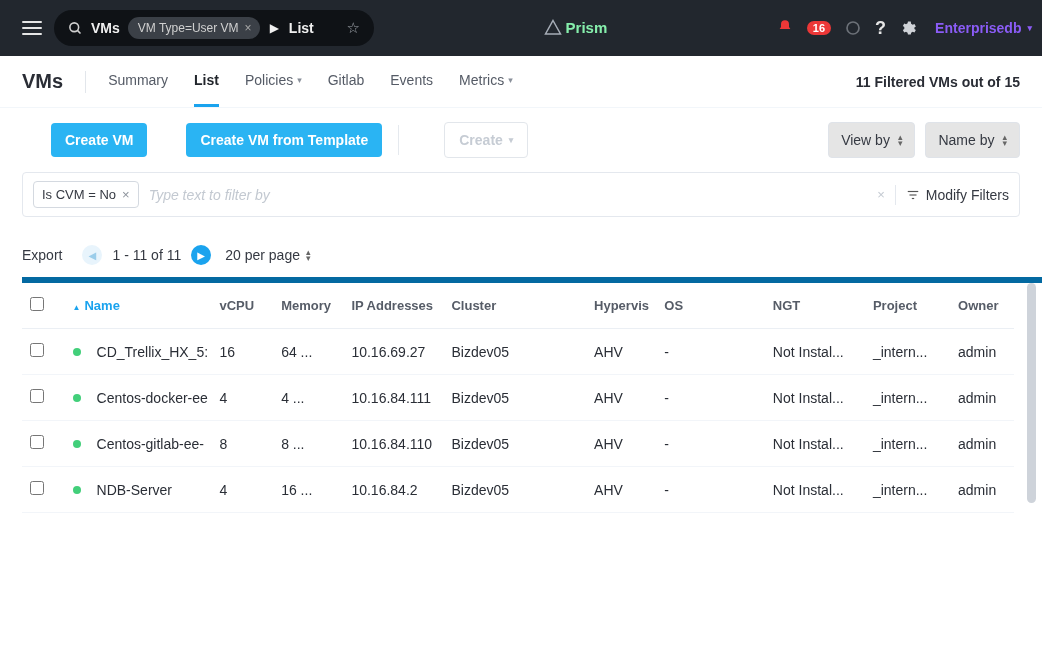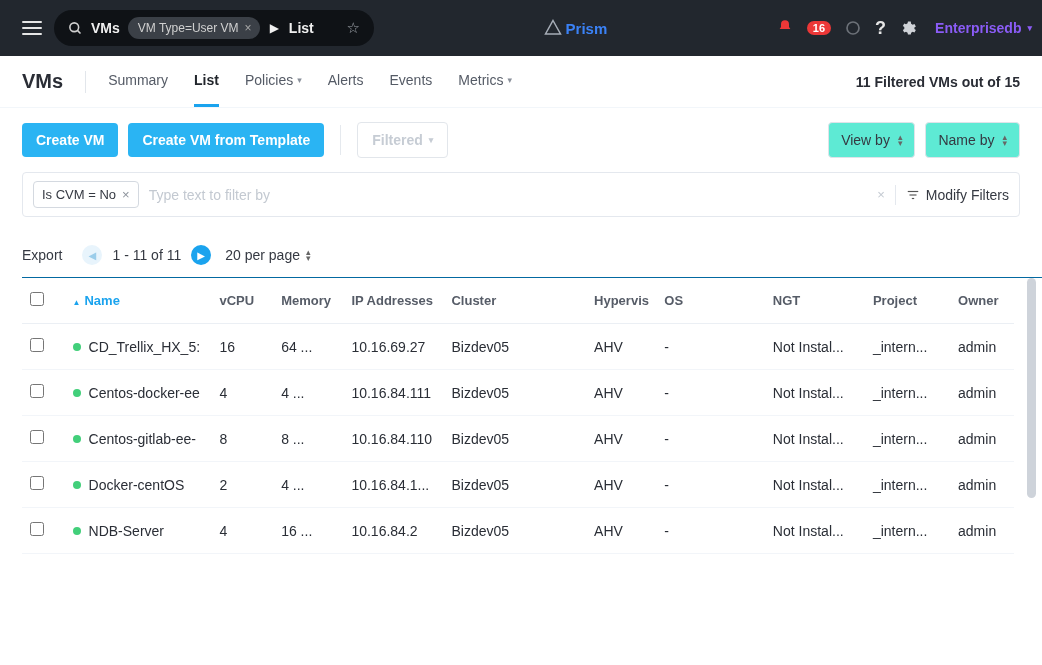--- a/index.html
+++ b/index.html
@@ -12,78 +12,78 @@
   .breadcrumb-capsule { display: flex; align-items: center; background: #0f1216; border-radius: 22px; height: 36px; padding: 0 14px; gap: 8px; min-width: 320px; }
   .search-icon svg { display: block; }
   .crumb-vms { font-weight: 700; color: #f0f0f0; font-size: 14px; }
   .crumb-chip { background: #3b4047; color: #d0d0d0; font-size: 12px; border-radius: 14px; padding: 4px 8px 4px 10px; display: flex; align-items: center; gap: 6px; }
   .crumb-chip .x { color: #a7a7a7; cursor: pointer; }
   .crumb-caret { color: #f0f0f0; font-size: 12px; margin: 0 2px; }
   .crumb-list { color: #f0f0f0; font-weight: 600; font-size: 14px; }
   .breadcrumb-capsule .spacer { flex: 1; }
   .star-icon { color: #9ea3aa; font-size: 15px; }
 
-  .topbar-center { flex: 1; display: flex; justify-content: center; align-items: center; gap: 4px; color: #3b82f6; font-weight: 600; font-size: 15px; }
+  .topbar-center { flex: 1; display: flex; justify-content: center; gap: 4px; color: #86efac; font-weight: 600; font-size: 15px; }
   .topbar-right { display: flex; align-items: center; gap: 14px; }
   .bell-wrap { position: relative; color: #ec3737; }
   .badge-count { background: #ec3737; color: #fff; font-size: 11px; font-weight: 700; border-radius: 10px; padding: 1px 6px; }
   .topbar .icon-btn { color: #a6adb7; display: flex; align-items: center; }
   .user-drop { color: #8b5cf6; font-weight: 600; font-size: 14px; display: flex; align-items: center; gap: 6px; padding-left: 4px; }
 
   
   .subheader { height: 52px; display: flex; align-items: center; padding: 0 22px; border-bottom: 1px solid #f2f6fa; }
   .section-title { font-size: 20px; font-weight: 700; margin-right: 22px; color: #2a2d35; }
   .section-sep { width: 1px; height: 22px; background: #e2e6eb; margin-right: 22px; }
   .tabs { display: flex; gap: 26px; height: 100%; align-items: center; justify-content: flex-end; }
   .tab { height: 100%; display: flex; align-items: center; gap: 4px; color: #555b66; font-size: 14px; cursor: pointer; border-bottom: 3px solid transparent; }
   .tab.active { color: #22262c; font-weight: 700; border-bottom-color: #1aa3ee; }
   .tab .chev { font-size: 9px; color: #8a909a; }
   .filtered-info { margin-left: auto; font-weight: 700; font-size: 14px; color: #2a2d35; }
 
   
   .action-row { display: flex; align-items: center; padding: 14px 22px; gap: 10px; }
-  .btn { border-radius: 4px; font-size: 14px; font-weight: 600; padding: 9px 14px; cursor: pointer; }
+  .btn { border-radius: 4px; font-size: 14px; font-weight: 600; padding: 9px 14px; cursor: pointer; margin-left: 29px; }
   .btn-primary { background: #2ab4f3; color: #fff; border: none; }
   .btn-sep { width: 1px; height: 30px; background: #e5e9ee; margin: 0 6px; }
   .btn-ghost { background: #fff; border: 1px solid #e2e6eb; color: #c6ccd4; display: flex; align-items: center; gap: 6px; }
   .action-right { margin-left: auto; display: flex; gap: 10px; }
-  .selector { border: 1px solid #dfe3e9; border-radius: 4px; background: #5eead4; padding: 9px 12px; display: flex; align-items: center; gap: 8px; font-size: 14px; color: #353942; cursor: pointer; }
+  .selector { border: 1px solid #dfe3e9; border-radius: 4px; background: #e5e5e5; padding: 9px 12px; display: flex; align-items: center; gap: 8px; font-size: 14px; color: #353942; cursor: pointer; }
   .selector .arrows { font-size: 9px; color: #666; display:flex; flex-direction:column; line-height:6px; }
 
   
   .filter-bar { margin: 0 22px; border: 1px solid #e4e8ee; border-radius: 4px; display: flex; align-items: center; padding: 8px 10px; gap: 10px; }
   .filter-chip { border: 1px solid #d4d9e0; border-radius: 4px; padding: 5px 8px; font-size: 13px; color: #353942; background: #fff; display: flex; align-items: center; gap: 6px; }
   .filter-chip .x { color: #8d939c; cursor: pointer; font-size: 13px; }
-  .filter-input { border: none; outline: none; font-size: 14px; color: #333; flex: 1; background: transparent; }
+  .filter-input { border: none; outline: none; font-size: 14px; color: #333; flex: 1; background: transparent; font-style: italic; }
   .filter-input::placeholder { color: #c3c9d1; }
   .filter-clear { color: #c3c9d1; cursor: pointer; }
   .vsep { width: 1px; height: 20px; background: #e4e8ee; }
   .modify-filters { display: flex; align-items: center; gap: 6px; color: #353942; font-size: 14px; cursor: pointer; justify-content: center; }
 
   
   .table-header-row { display: flex; align-items: center; justify-content: space-between; padding: 28px 22px 12px; }
   .viewing-text { font-weight: 700; font-size: 15px; }
   .table-controls { display: flex; align-items: center; gap: 14px; font-size: 14px; color: #353942; }
   .export-link { cursor: pointer; margin-right: 6px; }
   .pager { display: flex; align-items: center; gap: 10px; }
   .pager .circle { width: 20px; height: 20px; border-radius: 50%; display: flex; align-items: center; justify-content: center; font-size: 10px; cursor: pointer; }
   .pager .circle.disabled { background: #e8f4fc; color: #9bcdea; }
   .pager .circle.enabled { background: #1aa3ee; color: #fff; }
   .perpage { display: flex; align-items: center; gap: 6px; cursor: pointer; }
   .perpage .arrows { font-size: 9px; color: #666; display:flex; flex-direction:column; line-height:6px; }
 
   
-  .table-wrap { margin: 0 0 0 22px; border-top: 1px solid #0369a1; position: relative; }
+  .table-wrap { margin: 0 0 0 22px; border-top: 6px solid #0369a1; position: relative; }
   .scrollbar-fake { position: absolute; right: 6px; top: 0; width: 9px; height: 220px; background: #ced3da; border-radius: 5px; }
   table { width: calc(100% - 28px); border-collapse: collapse; table-layout: fixed; }
   thead th { text-align: left; font-weight: 600; font-size: 13px; color: #565c67; padding: 14px 8px; border-bottom: 1px solid #ebeff4; white-space: normal; }
   thead th.sorted { color: #1aa3ee; }
   .sort-caret { color: #1aa3ee; font-size: 8px; margin-right: 4px; }
   tbody td { font-size: 14px; color: #2a2e36; padding: 14px 8px; border-bottom: 1px solid #f2f5f9; white-space: nowrap; overflow: hidden; text-overflow: ellipsis; }
-  .namecell { display: flex; align-items: center; gap: 8px; text-align: center; }
+  .namecell { display: flex; align-items: center; gap: 16px; text-align: center; }
   .dot { width: 8px; height: 8px; border-radius: 50%; background: #42cf7a; flex-shrink: 0; }
   input[type=checkbox] { width: 14px; height: 14px; }
 
   col.c-check { width: 40px; }
   col.c-name  { width: 138px; }
   col.c-vcpu  { width: 58px; }
   col.c-mem   { width: 66px; }
   col.c-ip    { width: 94px; }
   col.c-clust { width: 134px; }
   col.c-hyp   { width: 66px; }
@@ -155,36 +155,36 @@
 <div class="subheader">
   <div class="section-title">VMs</div>
   <div class="section-sep"></div>
   <div class="tabs">
     <div class="tab">Summary</div>
     <div class="tab active">List</div>
     <div class="tab">
         <span>Policies</span>
         <span class="chev">▾</span>
       </div>
-    <div class="tab">Alerts</div>
+    <div class="tab">Gitlab</div>
     <div class="tab">Events</div>
     <div class="tab">
         <span>Metrics</span>
         <span class="chev">▾</span>
       </div>
   </div>
   <div class="filtered-info">11 Filtered VMs out of 15</div>
 </div>
 
 <div class="action-row">
   <button class="btn btn-primary">Create VM</button>
   <button class="btn btn-primary">Create VM from Template</button>
   <div class="btn-sep"></div>
   <button class="btn btn-ghost">
-    <span>Filtered</span>
+    <span>Create</span>
     <span style="font-size:9px;">▾</span>
   </button>
   <div class="action-right">
     <div class="selector">
       <span>View by</span>
       <span class="arrows">
           <span>▴</span>
           <span>▾</span>
         </span>
     </div>
@@ -318,38 +318,20 @@
           <td>-</td>
           <td>Not Instal...</td>
           <td>_intern...</td>
           <td>admin</td>
         </tr>
         <tr>
           <td><input type="checkbox" style=""></td>
           <td>
             <div class="namecell">
               <span class="dot"></span>
-              <span>Docker-centOS</span>
-            </div>
-          </td>
-          <td>2</td>
-          <td>4 ...</td>
-          <td>10.16.84.1...</td>
-          <td>Bizdev05</td>
-          <td>AHV</td>
-          <td>-</td>
-          <td>Not Instal...</td>
-          <td>_intern...</td>
-          <td>admin</td>
-        </tr>
-        <tr>
-          <td><input type="checkbox" style=""></td>
-          <td>
-            <div class="namecell">
-              <span class="dot"></span>
               <span>NDB-Server</span>
             </div>
           </td>
           <td>4</td>
           <td>16 ...</td>
           <td>10.16.84.2</td>
           <td>Bizdev05</td>
           <td>AHV</td>
           <td>-</td>
           <td>Not Instal...</td>

